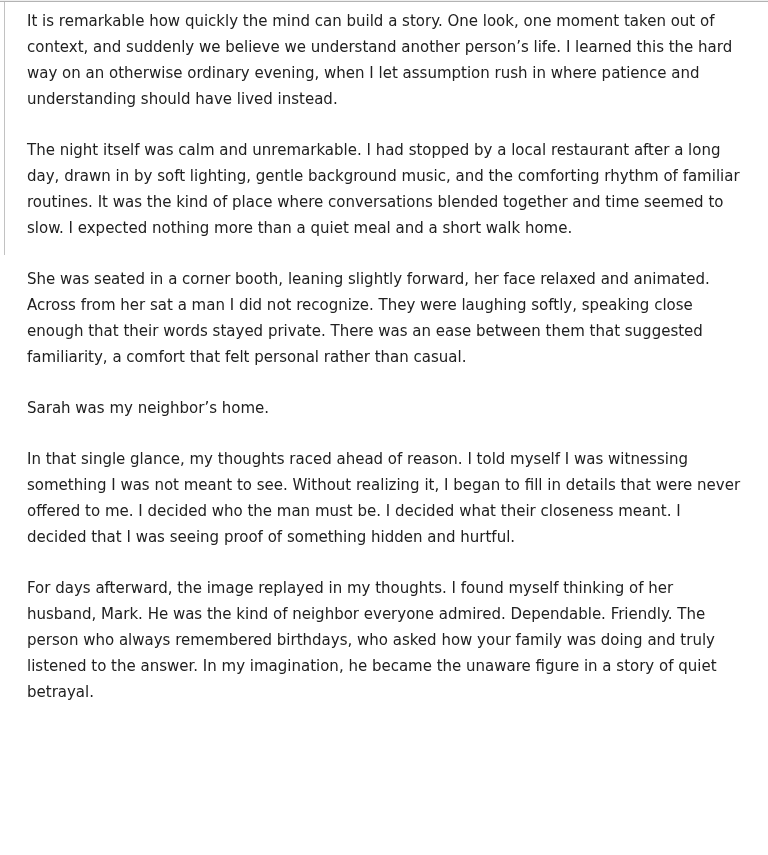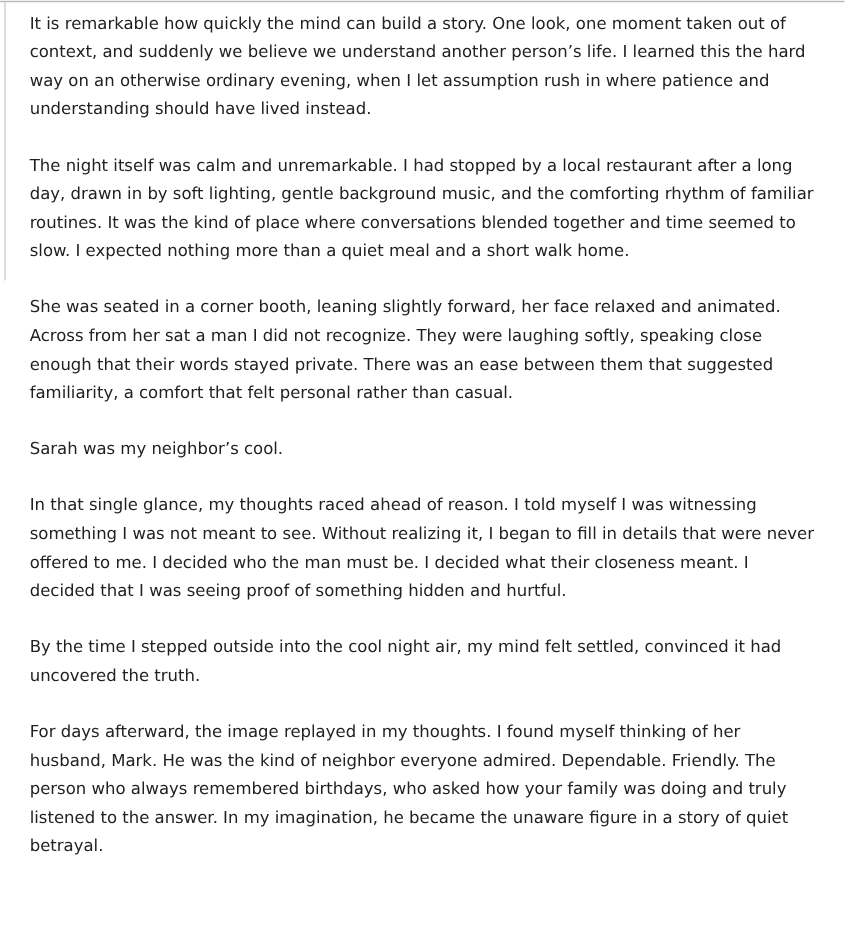--- a/index.html
+++ b/index.html
@@ -68,18 +68,17 @@
 
 <div class="page">
   <div class="top-border-light"></div>
   <div class="top-border"></div>
   <div class="left-border"></div>
 
   <div class="content">
     <p>It is remarkable how quickly the mind can build a story. One look, one moment taken out of context, and suddenly we believe we understand another person’s life. I learned this the hard way on an otherwise ordinary evening, when I let assumption rush in where patience and understanding should have lived instead.</p>
     <p>The night itself was calm and unremarkable. I had stopped by a local restaurant after a long day, drawn in by soft lighting, gentle background music, and the comforting rhythm of familiar routines. It was the kind of place where conversations blended together and time seemed to slow. I expected nothing more than a quiet meal and a short walk home.</p>
     <p>She was seated in a corner booth, leaning slightly forward, her face relaxed and animated. Across from her sat a man I did not recognize. They were laughing softly, speaking close enough that their words stayed private. There was an ease between them that suggested familiarity, a comfort that felt personal rather than casual.</p>
-    <p>Sarah was my neighbor’s cool.</p>
+    <p>Sarah was my neighbor’s home.</p>
     <p>In that single glance, my thoughts raced ahead of reason. I told myself I was witnessing something I was not meant to see. Without realizing it, I began to fill in details that were never offered to me. I decided who the man must be. I decided what their closeness meant. I decided that I was seeing proof of something hidden and hurtful.</p>
-    <p>By the time I stepped outside into the cool night air, my mind felt settled, convinced it had uncovered the truth.</p>
     <p>For days afterward, the image replayed in my thoughts. I found myself thinking of her husband, Mark. He was the kind of neighbor everyone admired. Dependable. Friendly. The person who always remembered birthdays, who asked how your family was doing and truly listened to the answer. In my imagination, he became the unaware figure in a story of quiet betrayal.</p>
   </div>
 </div>
 
 </body></html>

